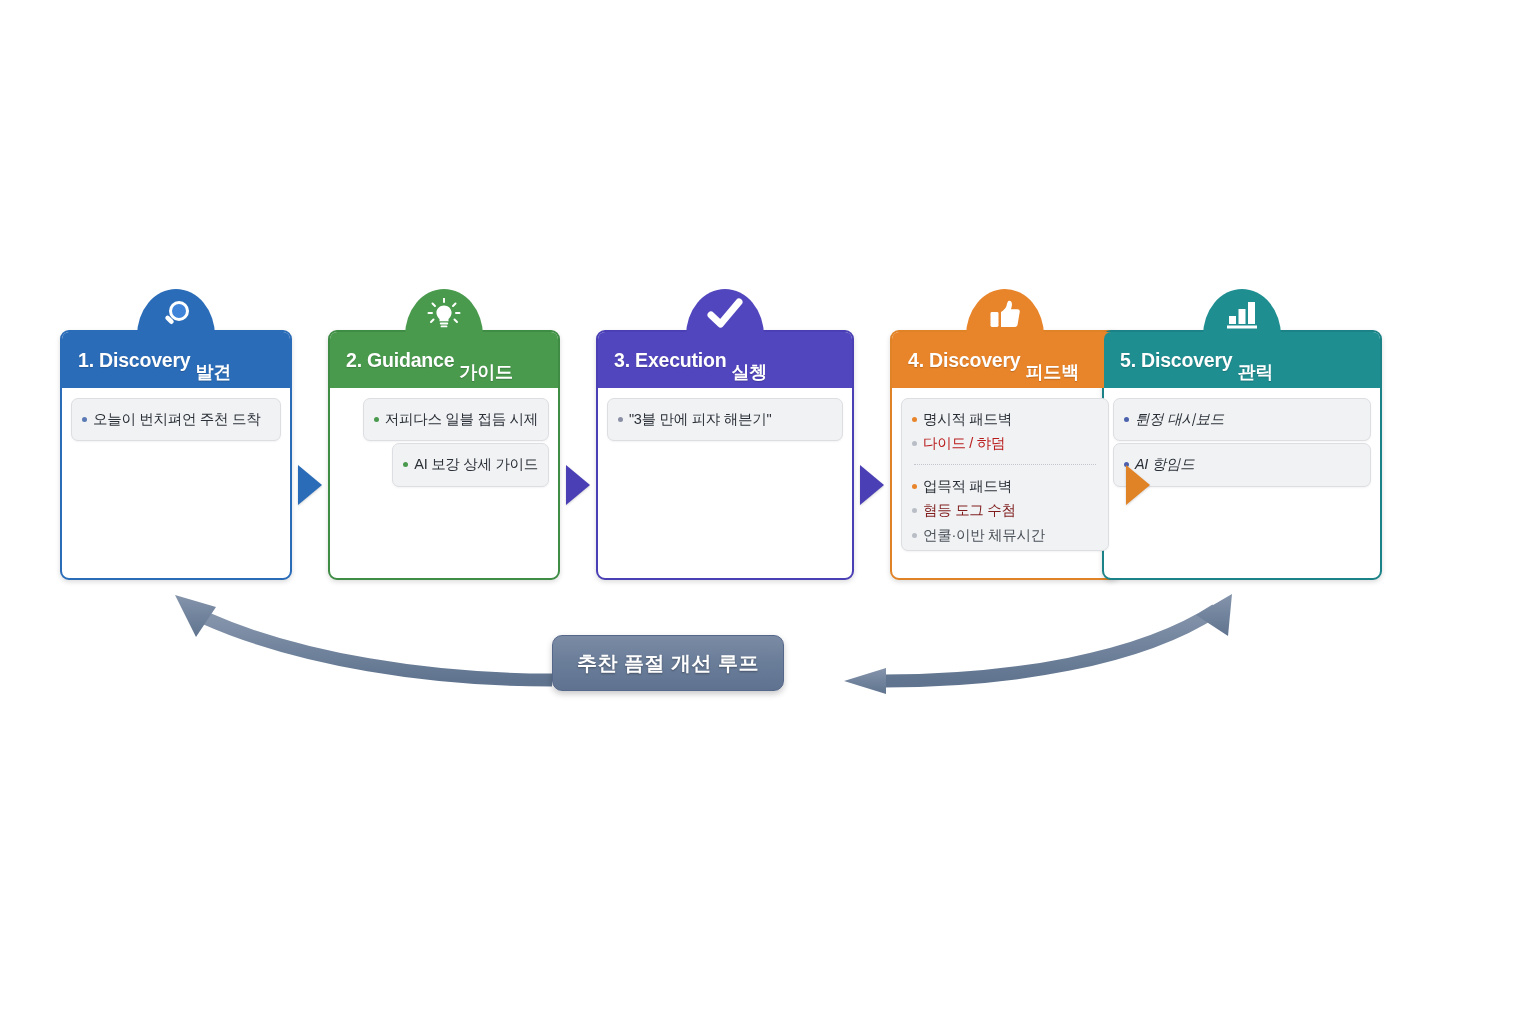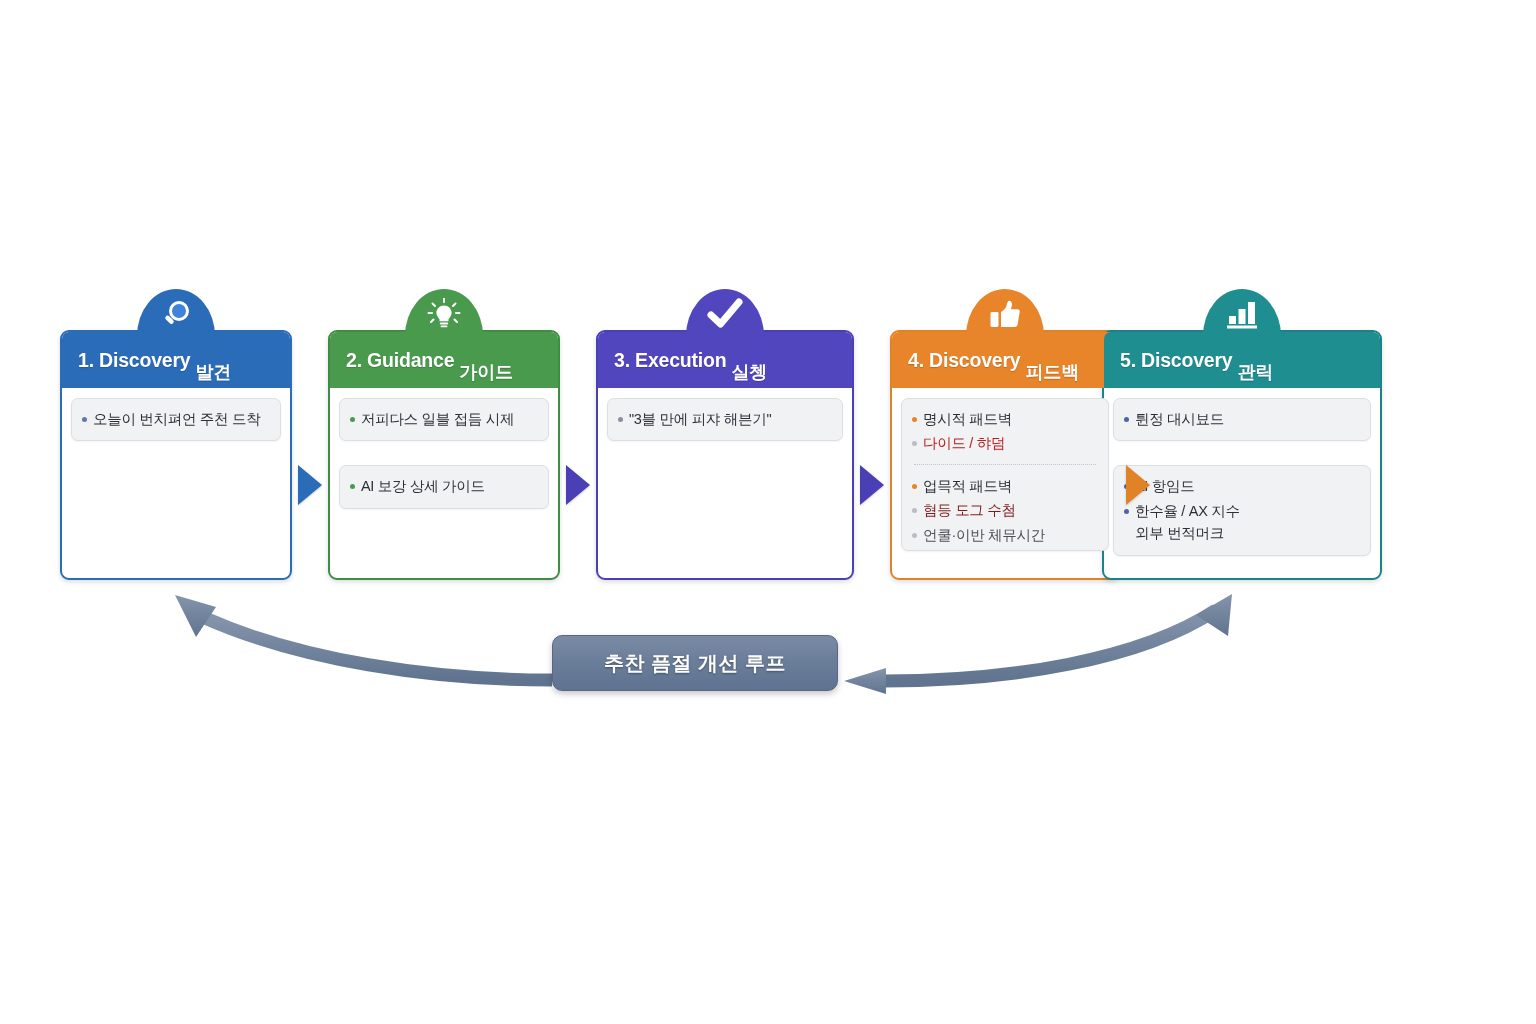--- a/index.html
+++ b/index.html
@@ -69,21 +69,21 @@
     white-space: nowrap;
   }
   .card-head .ko { font-size: 18px; margin-left: 5px; margin-top: 24px; }
 
   .card-body {
     position: relative;
     z-index: 2;
     padding: 10px 9px 12px 9px;
     display: flex;
     flex-direction: column;
-    gap: 24px;
+    gap: 2px;
   }
 
   .chip {
     background: #f1f2f4;
     border: 1px solid #dcdee2;
     border-radius: 7px;
     padding: 9px 10px 10px 10px;
     box-shadow: 0 1px 2px rgba(0,0,0,0.05);
   }
 
@@ -128,21 +128,21 @@
   .loop-svg {
     position: absolute;
     left: 0; top: 0;
     width: 1536px; height: 1024px;
     pointer-events: none;
   }
   .loop-label {
     position: absolute;
     left: 552px;
     top: 635px;
-    width: 286px;
+    width: 232px;
     height: 56px;
     background: linear-gradient(180deg,#7b8ba4 0%, #6a7d99 48%, #5f7290 100%);
     border: 1px solid #55678a;
     border-radius: 10px;
     box-shadow: 0 3px 6px rgba(0,0,0,0.22);
     display: flex;
     align-items: center;
     justify-content: center;
     color: #ffffff;
     font-size: 20px;
@@ -213,21 +213,21 @@
             <line x1="1.5" y1="15" x2="5" y2="15"></line>
             <line x1="32.5" y1="15" x2="29" y2="15"></line>
             <line x1="4" y1="24" x2="6.5" y2="21.5"></line>
             <line x1="30" y1="24" x2="27.5" y2="21.5"></line>
           </g>
         </svg>
       </div>
       <div class="card-head" style="background:#4a9a4e;">
         <span>2.</span>&nbsp;<span>Guidance</span><span class="ko">가이드</span>
       </div>
-      <div class="card-body" style="min-height:190px;">
+      <div class="card-body" style="min-height:190px;align-items:flex-end;">
         <div class="chip">
           <div class="bullet-line">
             <span class="dot" style="background:#4a9a4e;"></span>
             <span class="txt">저피다스 일블 접듬 시제</span>
           </div>
         </div>
         <div class="chip">
           <div class="bullet-line">
             <span class="dot" style="background:#4a9a4e;"></span>
             <span class="txt">AI 보강 상세 가이드</span>
@@ -303,38 +303,31 @@
         <svg width="34" height="32" viewBox="0 0 34 32">
           <rect x="4" y="18" width="7" height="8" fill="#ffffff"></rect>
           <rect x="13.5" y="11" width="7" height="15" fill="#ffffff"></rect>
           <rect x="23" y="4" width="7" height="22" fill="#ffffff"></rect>
           <rect x="2" y="27.5" width="30" height="3" fill="#ffffff"></rect>
         </svg>
       </div>
       <div class="card-head" style="background:#1f8e91;">
         <span>5.</span>&nbsp;<span>Discovery</span><span class="ko">관릭</span>
       </div>
-      <div class="card-body" style="min-height:190px;">
+      <div class="card-body" style="min-height:190px;font-style:italic;">
         <div class="chip">
           <div class="bullet-line">
             <span class="dot" style="background:#4c62ad;"></span>
             <span class="txt">튄정 대시뵤드</span>
           </div>
         </div>
         <div class="chip">
           <div class="bullet-line">
             <span class="dot" style="background:#4c62ad;"></span>
             <span class="txt">AI 항임드</span>
-          </div>
-          <div class="bullet-line">
-            <span class="dot" style="background:#4c62ad;"></span>
-            <span class="txt">
-              <span>한수율 / AX 지수</span>
-              <span class="l2">외부 번적머크</span>
-            </span>
           </div>
         </div>
       </div>
     </div>
 
   </div>
 
   <div class="loop-label">
     <span>추찬 픔절 개선 루프</span>
   </div>

